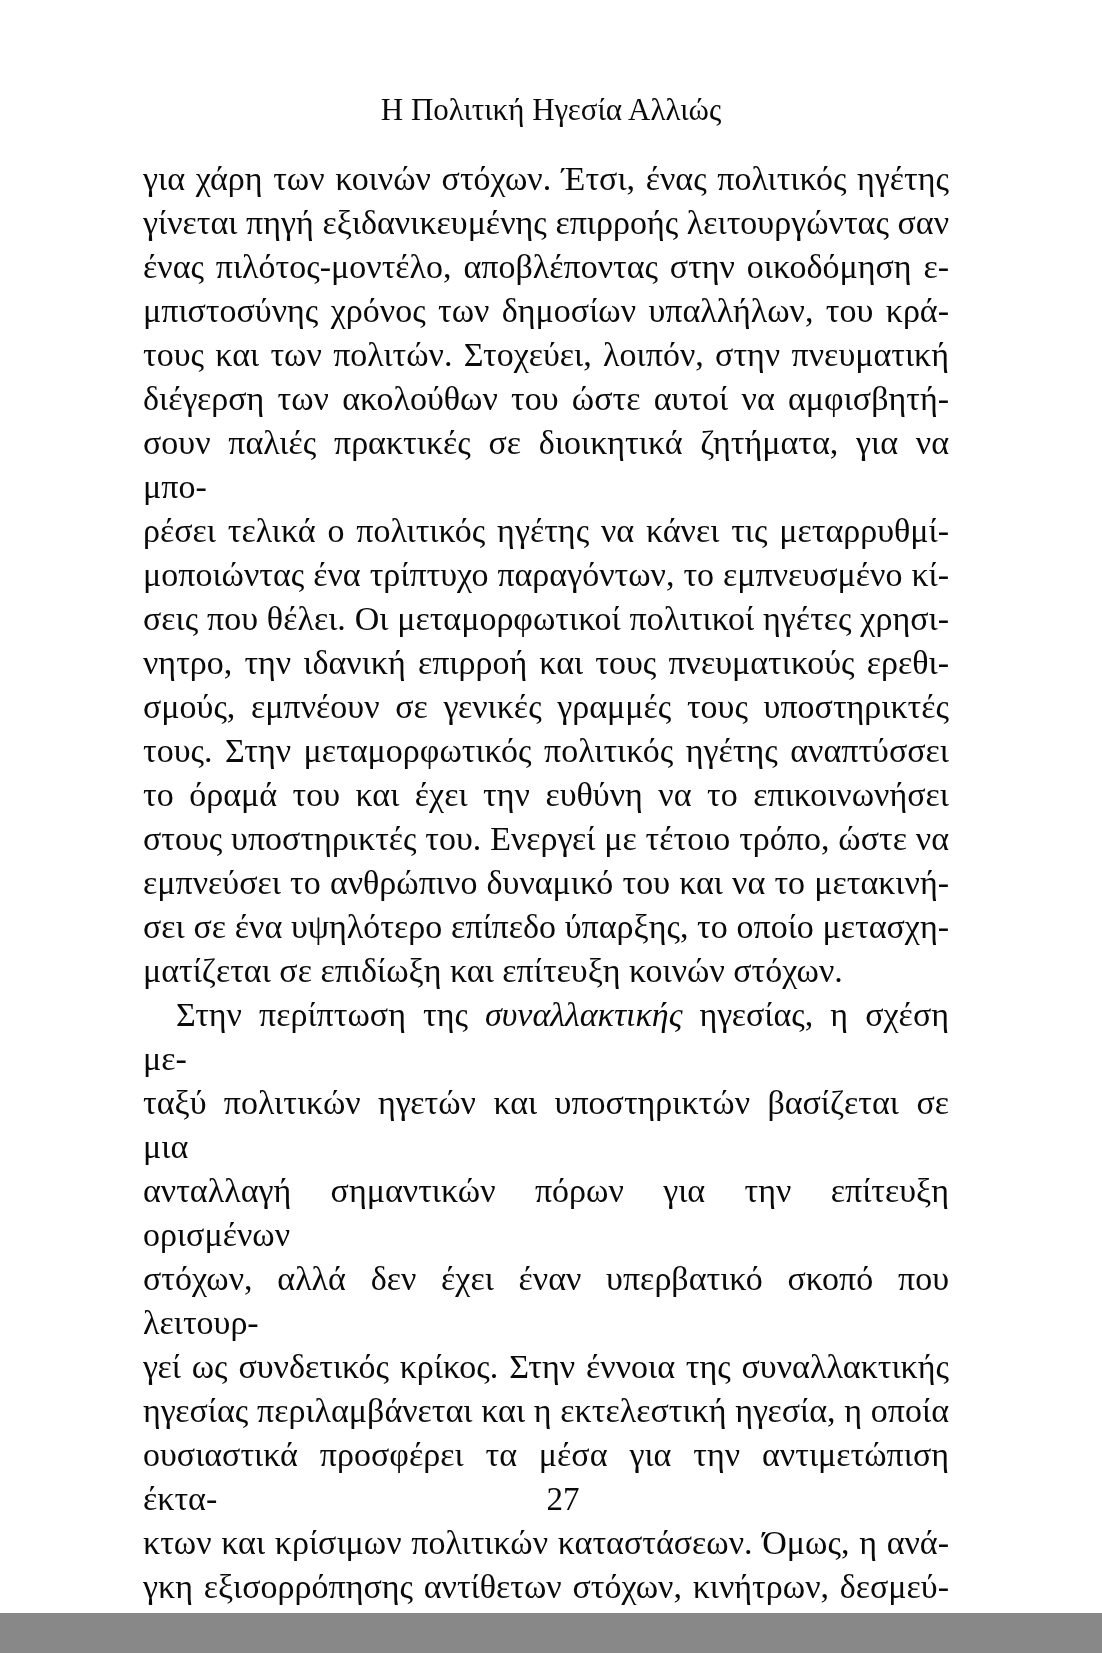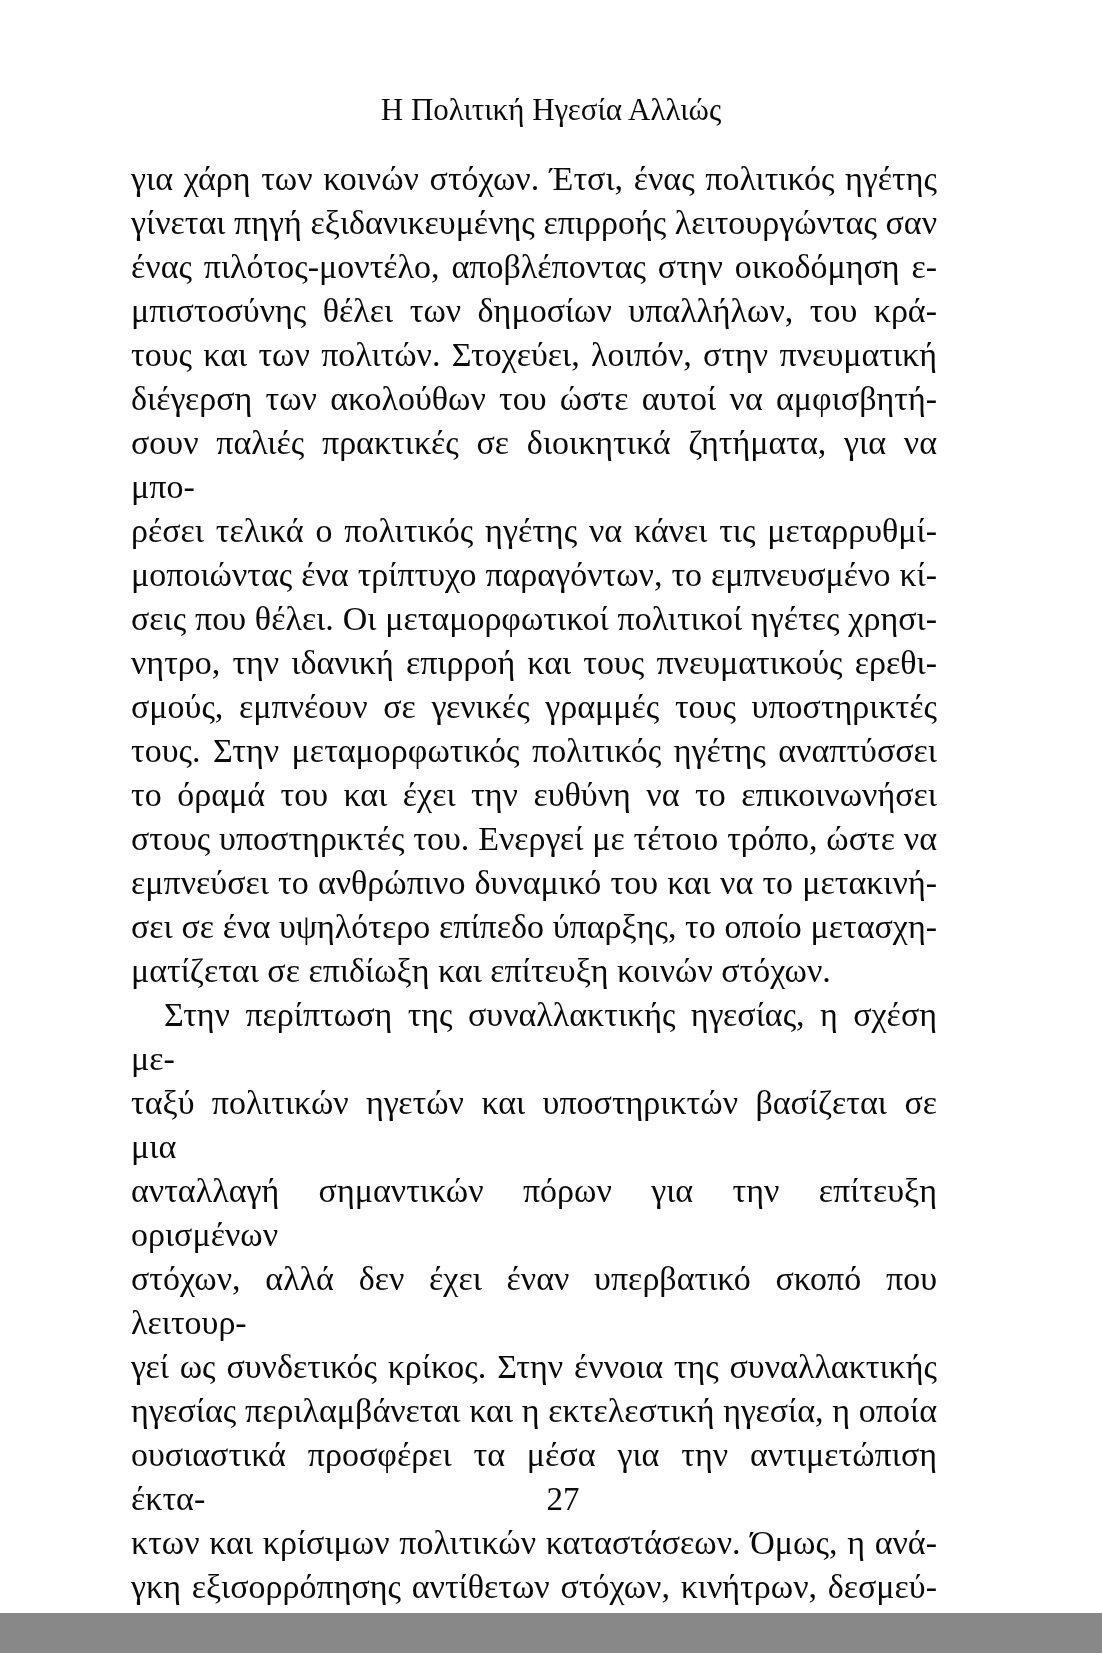--- a/index.html
+++ b/index.html
@@ -23,39 +23,40 @@
     left:148px;
     width:806px;
     text-align:center;
     font-size:31px;
     line-height:36px;
     white-space:nowrap;
   }
   .body-text{
     position:absolute;
     top:157px;
-    left:131px;
+    left:143px;
     width:806px;
     font-size:34px;
     line-height:44px;
   }
   .line{
     text-align:justify;
     text-align-last:justify;
     -moz-text-align-last:justify;
   }
   .line.no-just{
     text-align:left;
     text-align-last:left;
     -moz-text-align-last:left;
   }
   .line.indent{
     text-indent:33px;
   }
   .it{
+    font-style:italic;
   }
   .page-number{
     position:absolute;
     top:1480px;
     left:160px;
     width:806px;
     text-align:center;
     font-size:33px;
     line-height:38px;
   }
@@ -63,21 +64,21 @@
 </head>
 <body>
 
 <div class="page">
   <div class="running-head">Η Πολιτική Ηγεσία Αλλιώς</div>
 
   <div class="body-text">
       <div class="line"><span>για χάρη των κοινών στόχων. Έτσι, ένας πολιτικός ηγέτης</span></div>
       <div class="line"><span>γίνεται πηγή εξιδανικευμένης επιρροής λειτουργώντας σαν</span></div>
       <div class="line"><span>ένας πιλότος-μοντέλο, αποβλέποντας στην οικοδόμηση ε-</span></div>
-      <div class="line"><span>μπιστοσύνης θέλει των δημοσίων υπαλλήλων, του κρά-</span></div>
+      <div class="line"><span>μπιστοσύνης χρόνος των δημοσίων υπαλλήλων, του κρά-</span></div>
       <div class="line"><span>τους και των πολιτών. Στοχεύει, λοιπόν, στην πνευματική</span></div>
       <div class="line"><span>διέγερση των ακολούθων του ώστε αυτοί να αμφισβητή-</span></div>
       <div class="line"><span>σουν παλιές πρακτικές σε διοικητικά ζητήματα, για να μπο-</span></div>
       <div class="line"><span>ρέσει τελικά ο πολιτικός ηγέτης να κάνει τις μεταρρυθμί-</span></div>
       <div class="line"><span>μοποιώντας ένα τρίπτυχο παραγόντων, το εμπνευσμένο κί-</span></div>
       <div class="line"><span>σεις που θέλει. Οι μεταμορφωτικοί πολιτικοί ηγέτες χρησι-</span></div>
       <div class="line"><span>νητρο, την ιδανική επιρροή και τους πνευματικούς ερεθι-</span></div>
       <div class="line"><span>σμούς, εμπνέουν σε γενικές γραμμές τους υποστηρικτές</span></div>
       <div class="line"><span>τους. Στην μεταμορφωτικός πολιτικός ηγέτης αναπτύσσει</span></div>
       <div class="line"><span>το όραμά του και έχει την ευθύνη να το επικοινωνήσει</span></div>

